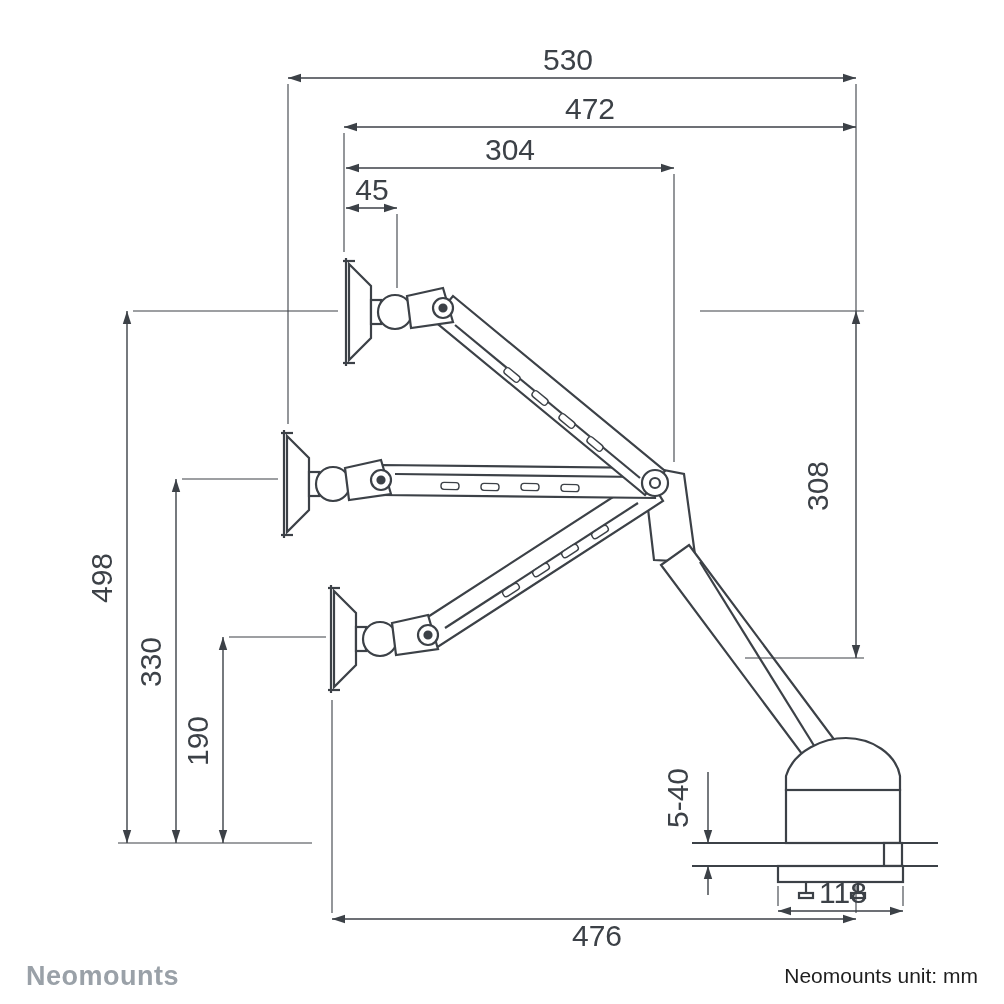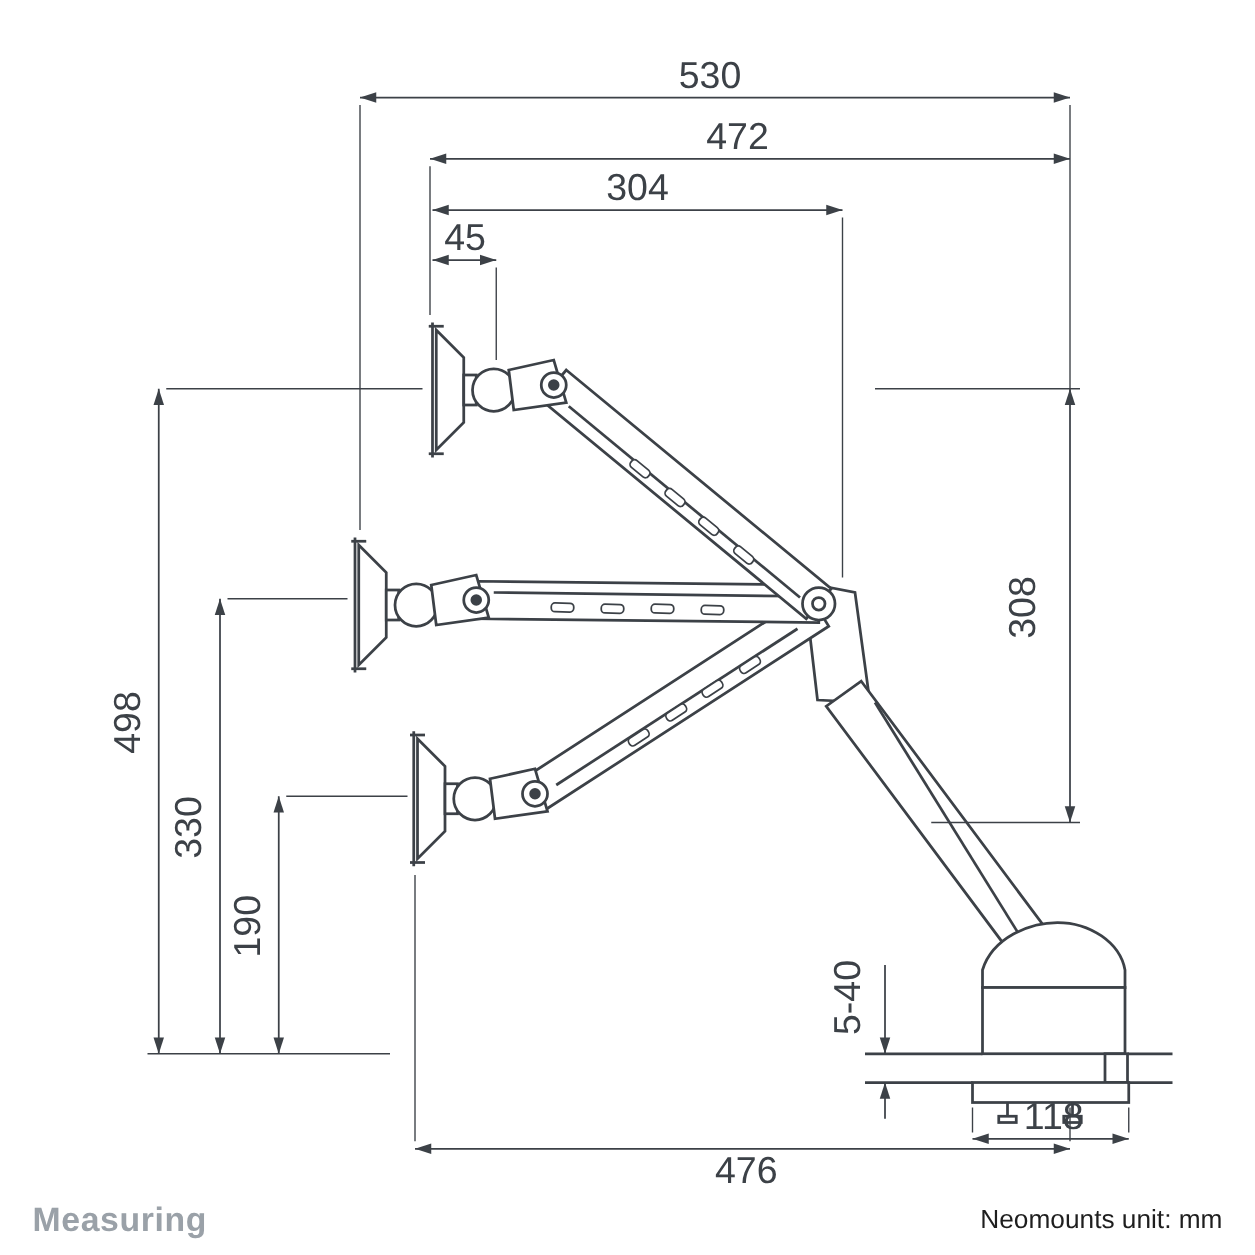--- a/index.html
+++ b/index.html
@@ -181,16 +181,16 @@
   </g>
 
   <g>
     <line class="ext" x1="332" y1="700" x2="332" y2="913"></line>
     <line class="ext" x1="856" y1="886" x2="856" y2="913"></line>
     <line class="dim" x1="332" y1="919" x2="856" y2="919" marker-start="url(#arrow)" marker-end="url(#arrow)"></line>
     <text class="dim-label" x="597" y="946" text-anchor="middle">476</text>
   </g>
 </svg>
 
-<div class="brand">Measuring</div>
+<div class="brand">Neomounts</div>
 <div class="note">Neomounts unit: mm</div>
 
 </div>
 
 </body></html>

